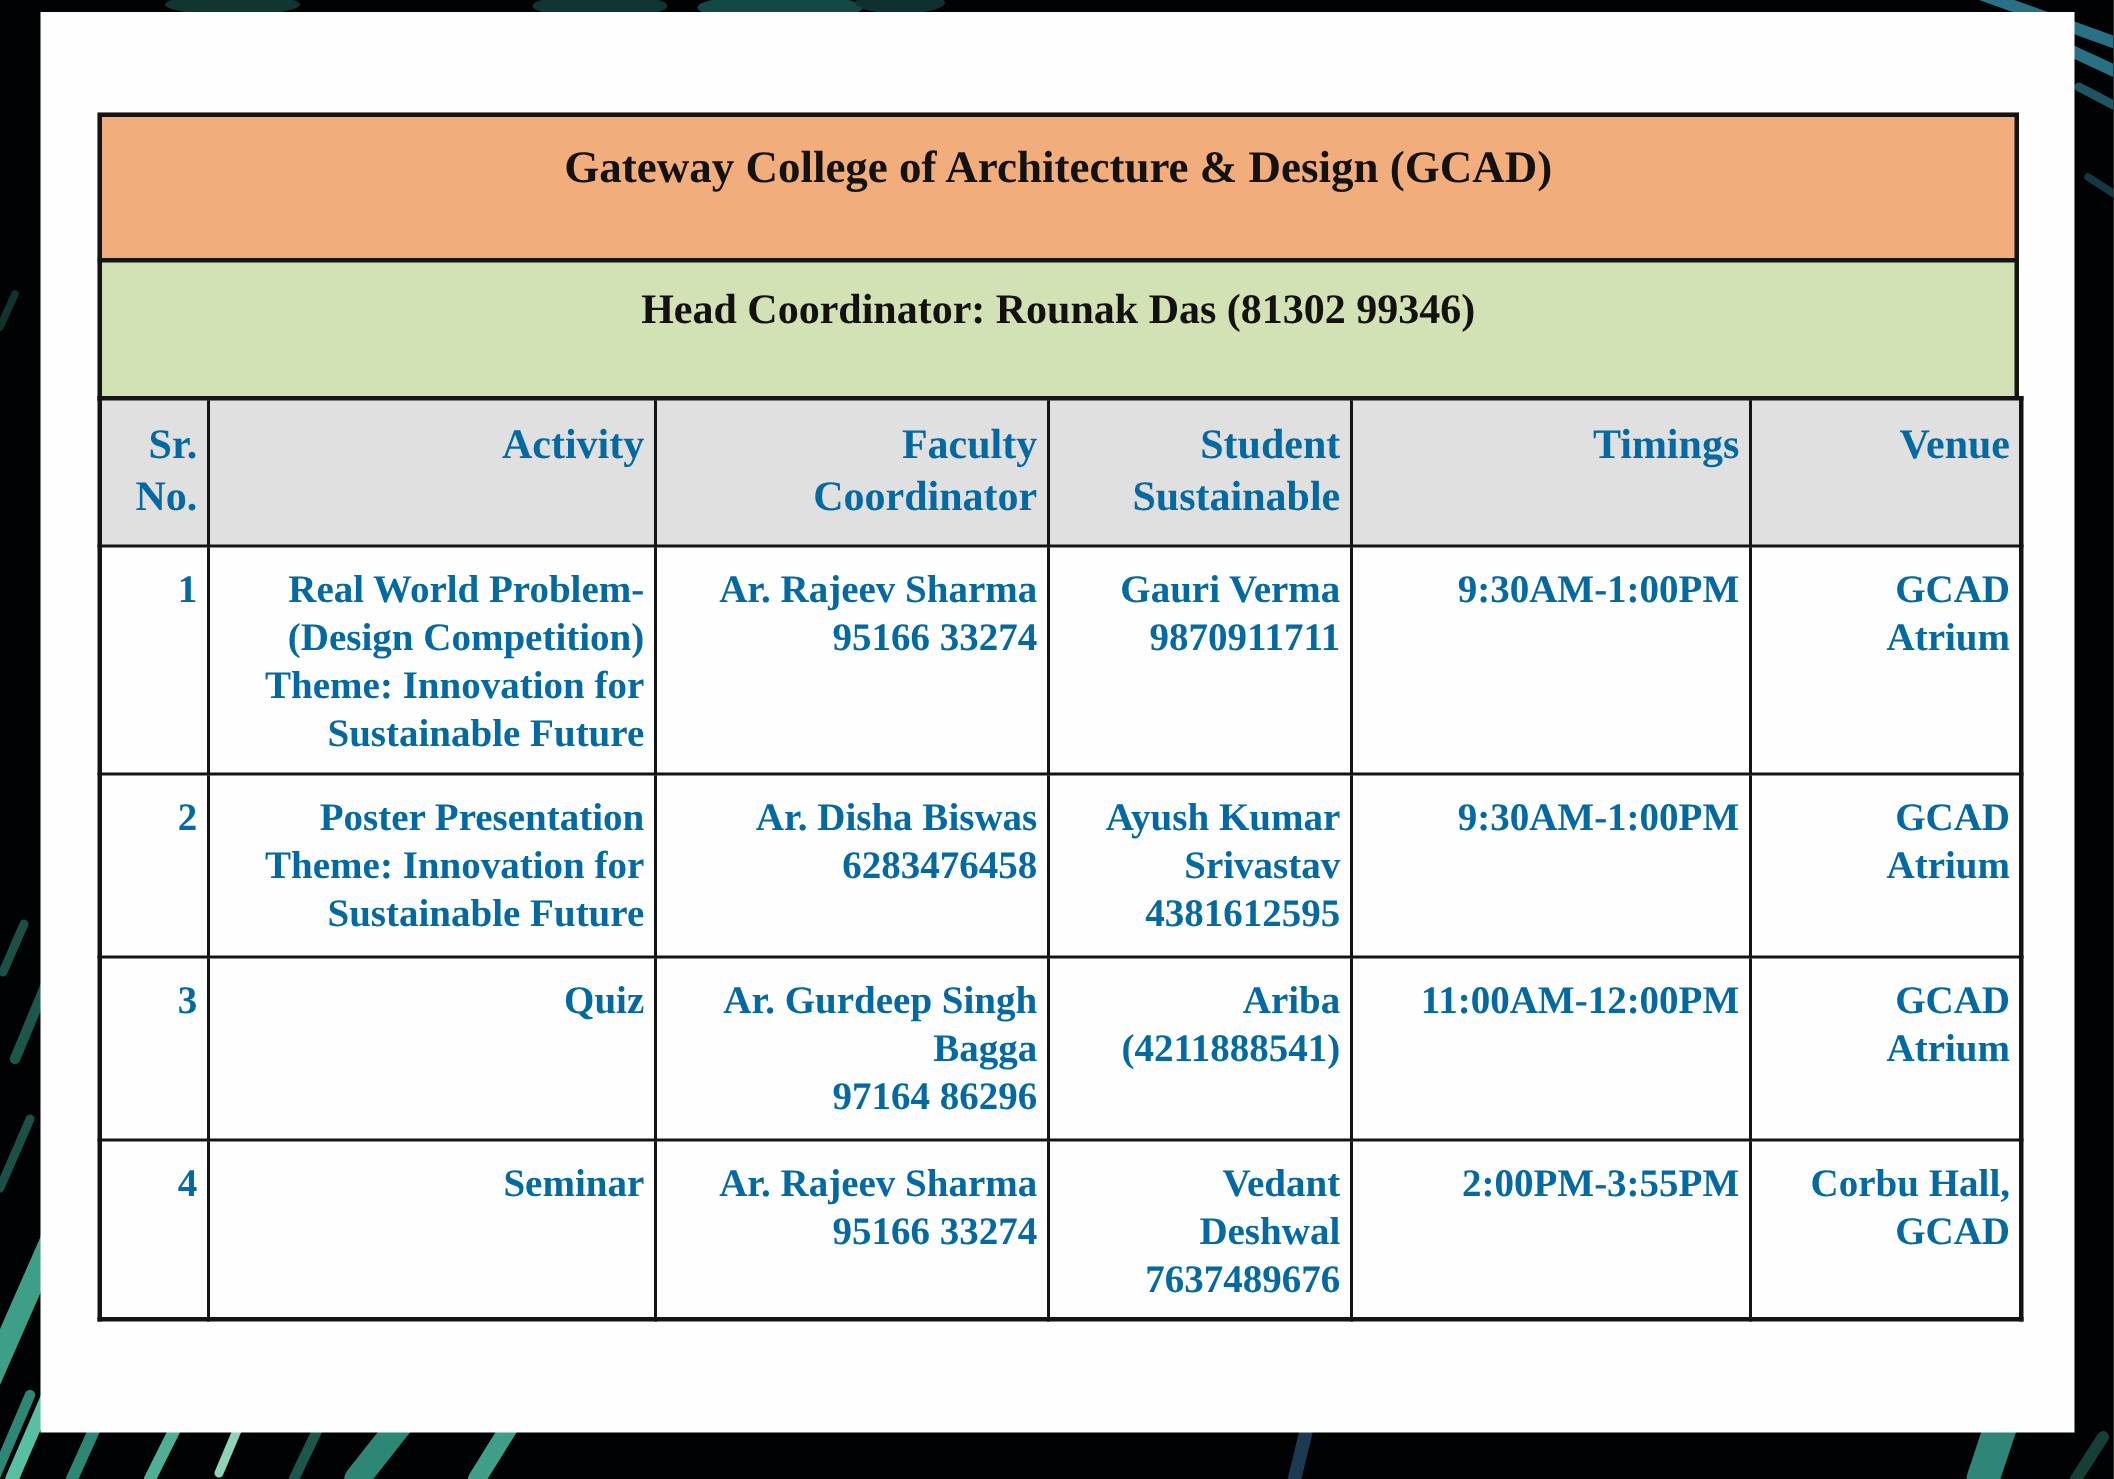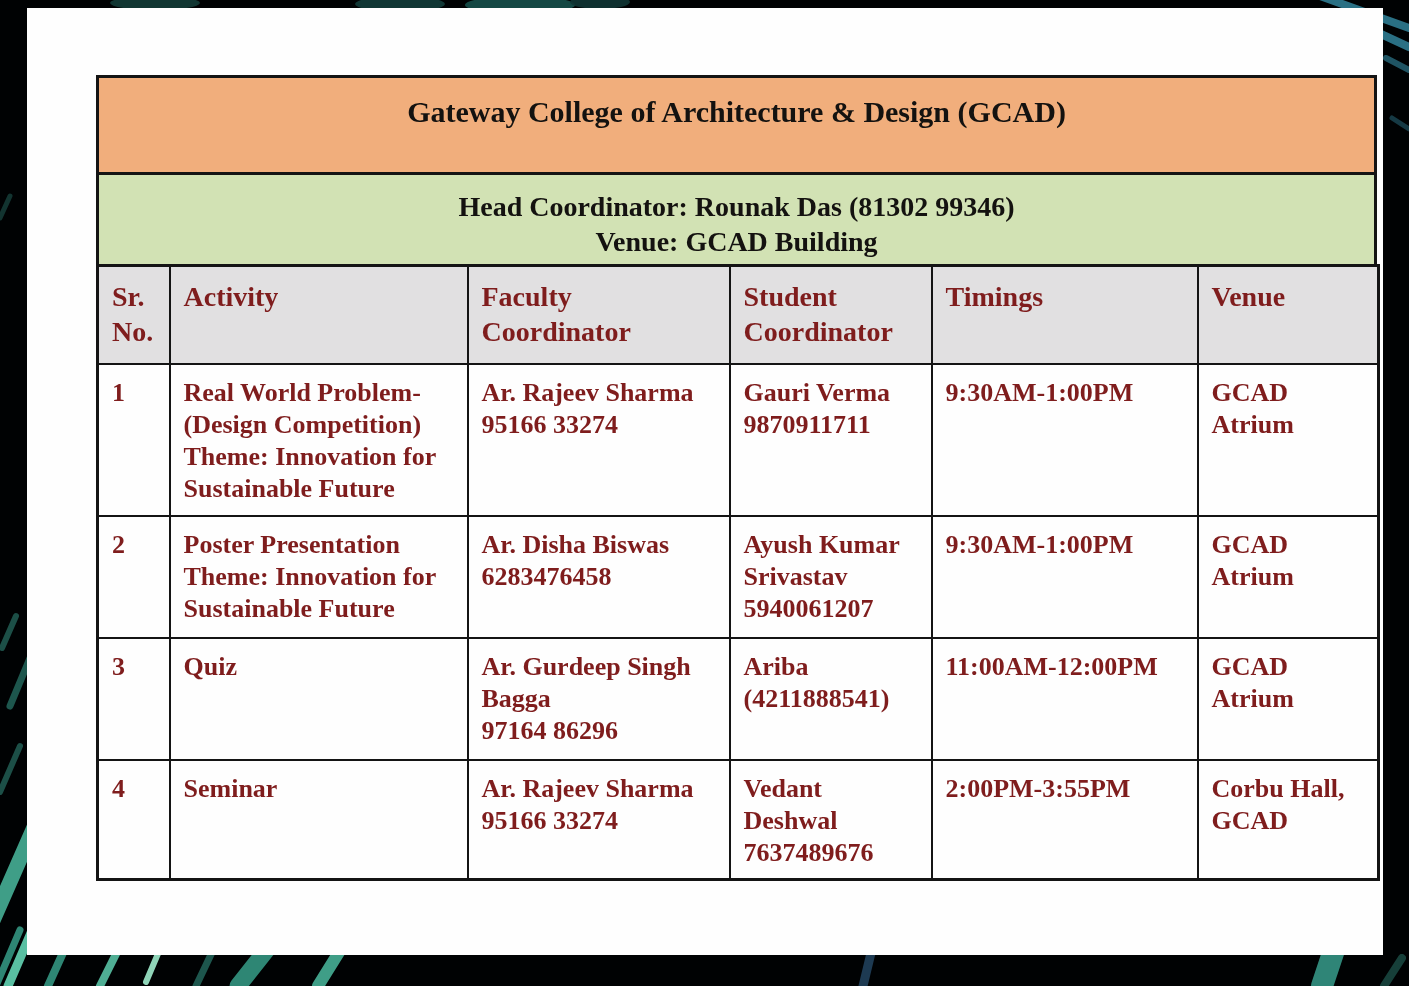--- a/index.html
+++ b/index.html
@@ -28,21 +28,20 @@
     width: 1356px;
     height: 947px;
     background: #fefefe;
   }
   .doc {
     position: absolute;
     left: 38px;
     top: 67px;
     width: 1281px;
     color: #141210;
-    margin-left: 31px;
   }
   .banner {
     box-sizing: border-box;
     width: 100%;
     border: 3px solid #141414;
     text-align: center;
     font-weight: bold;
   }
   .banner-orange {
     background: #f1ae7c;
@@ -62,25 +61,25 @@
   table.schedule {
     border-collapse: collapse;
     table-layout: fixed;
     width: 100%;
     margin-top: -3px;
     border: 3px solid #141414;
   }
   table.schedule th, table.schedule td {
     border: 2px solid #141414;
     vertical-align: top;
-    text-align: left;
+    text-align: right;
     font-weight: bold;
     white-space: pre-line;
     box-sizing: border-box;
-    color: #7f1d1d;
+    color: #0369a1;
   }
   table.schedule th {
     background: #e1e0e1;
     height: 98px;
     font-size: 28px;
     line-height: 35px;
     padding: 12px 6px 0 13px;
   }
   table.schedule td {
     background: #fefefe;
@@ -132,41 +131,40 @@
 
   <div class="page">
     <div class="doc">
 
       <div class="banner banner-orange">
         <div>Gateway College of Architecture &amp; Design (GCAD)</div>
       </div>
 
       <div class="banner banner-green">
         <div>Head Coordinator: Rounak Das (81302 99346)</div>
-        <div>Venue: GCAD Building</div>
       </div>
 
       <table class="schedule">
         <colgroup>
           <col style="width:72px">
           <col style="width:298px">
           <col style="width:262px">
           <col style="width:202px">
           <col style="width:266px">
           <col style="width:181px">
         </colgroup>
         <thead>
           <tr>
             <th>Sr.
 No.</th>
             <th>Activity</th>
             <th>Faculty
 Coordinator</th>
             <th>Student
-Coordinator</th>
+Sustainable</th>
             <th>Timings</th>
             <th>Venue</th>
           </tr>
         </thead>
         <tbody id="table-body">
             <tr>
               <td>1</td>
               <td>Real World Problem-
 (Design Competition)
 Theme: Innovation for
@@ -181,21 +179,21 @@
             </tr>
             <tr>
               <td>2</td>
               <td>Poster Presentation
 Theme: Innovation for
 Sustainable Future</td>
               <td>Ar. Disha Biswas
 6283476458</td>
               <td>Ayush Kumar
 Srivastav
- 5940061207</td>
+ 4381612595</td>
               <td>9:30AM-1:00PM</td>
               <td>GCAD
 Atrium</td>
             </tr>
             <tr>
               <td>3</td>
               <td>Quiz</td>
               <td>Ar. Gurdeep Singh
 Bagga
  97164 86296</td>

